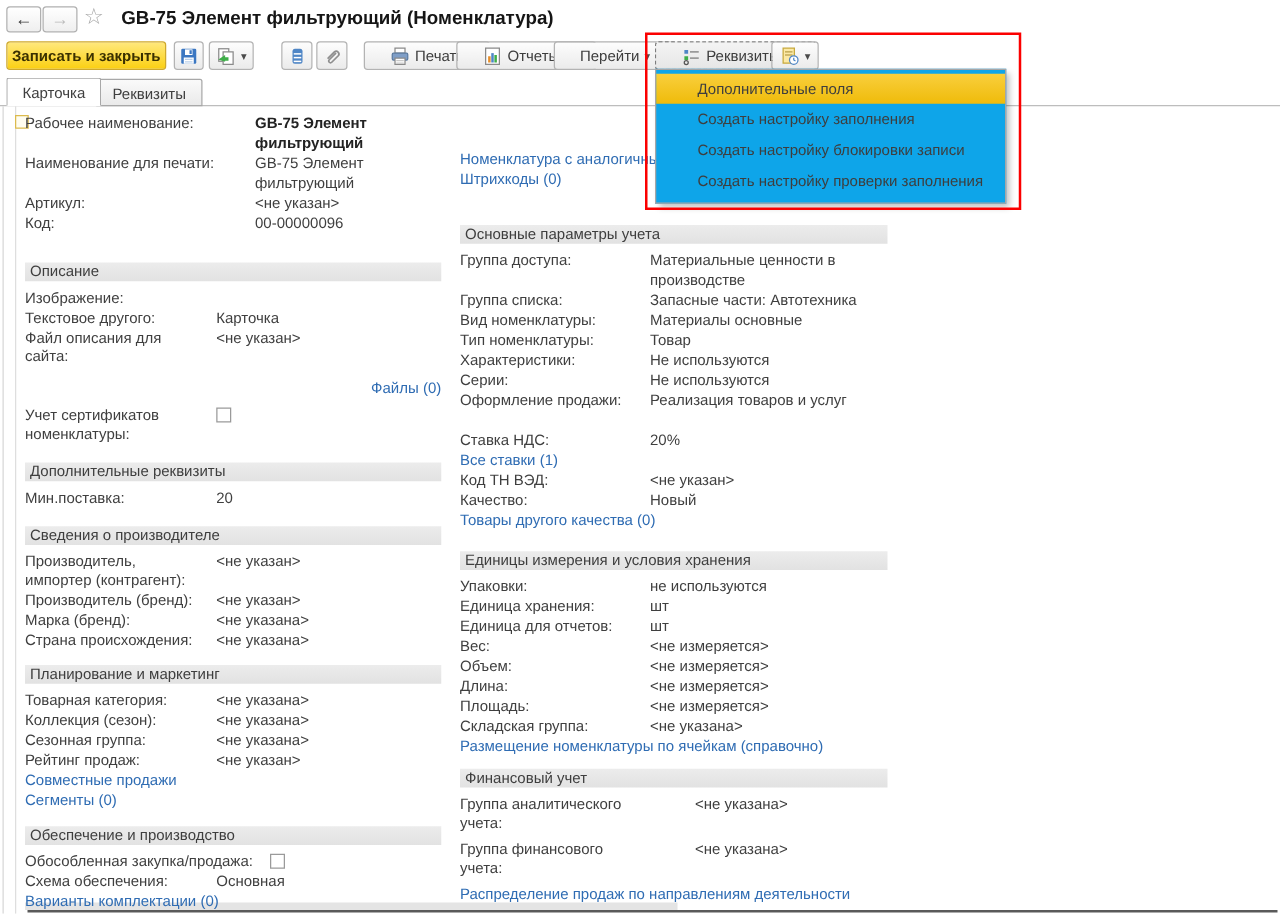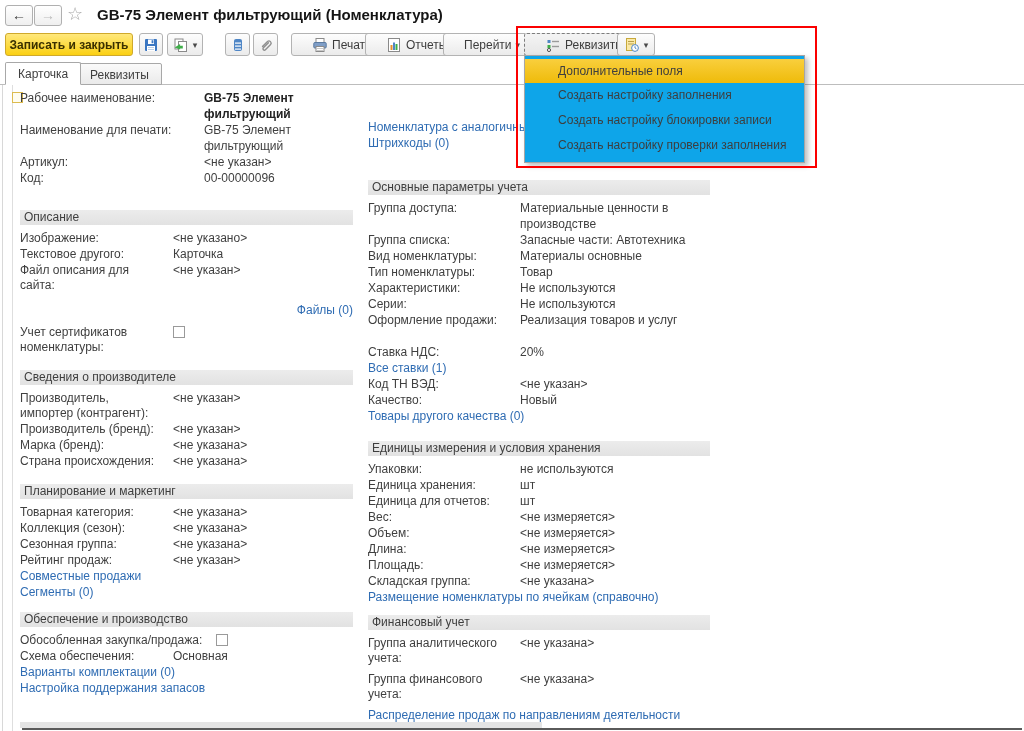--- a/index.html
+++ b/index.html
@@ -61,21 +61,21 @@
   #right-col .sec:nth-child(2){margin-top:29px;}
   #right-col .sec:nth-child(3){margin-top:16px;}
   #right-col .sec:nth-child(4){margin-top:17px;}
   #right-col .sec:nth-child(5){margin-top:10px;}
   #right-col .sec:nth-child(6){margin-top:10px;}
   #left-col .sec:nth-child(2){margin-top:24px;}
   #left-col .sec:nth-child(5){margin-top:12px;}
   #left-col .sec:nth-child(6){margin-top:13px;}
   #left-col .sec:nth-child(2) .rlink-row{margin-top:9px;justify-content:flex-end;}
   #left-col .sec:nth-child(2) .row:last-child{margin-top:6px;}
-  #right-col .sec:nth-child(5) .row{margin-bottom:5px;}
+  #right-col .sec:nth-child(5) .row{margin-bottom:5px;gap:36px;}
   .sec-title{height:15px;line-height:15px;background:linear-gradient(#ececec,#e2e2e2);
     padding:0 4px;margin-bottom:5px;color:#3e3e3e;}
   .row{display:flex;align-items:flex-start;min-height:16px;line-height:16px;}
   .flabel{flex:0 0 135px;padding-right:18px;line-height:15px;padding-top:1px;}
   #left-col .sec:first-child .flabel{flex-basis:166px;}
   #right-col .flabel{flex-basis:134px;}
   .flabel.auto{flex:0 0 auto;}
   .fvalue{flex:1;line-height:16px;}
   .fvalue.bold{font-weight:bold;color:#232323;}
   .rlink{color:#2f6cb3;cursor:pointer;}
@@ -219,36 +219,42 @@
       </div>
       <div class="row">
         <div class="flabel">Код:</div>
         <div class="fvalue">00-00000096</div>
       </div>
     </div>
     <div class="sec">
       <div class="sec-title">Описание</div>
       <div class="row">
         <div class="flabel">Изображение:</div>
-        <div class="fvalue">&lt;не указано&gt;</div>
       </div>
       <div class="row">
         <div class="flabel">Текстовое другого:</div>
         <div class="fvalue">Карточка</div>
       </div>
       <div class="row">
         <div class="flabel">Файл описания для сайта:</div>
         <div class="fvalue">&lt;не указан&gt;</div>
       </div>
       <div class="row rlink-row">
         <span class="rlink">Файлы (0)</span>
       </div>
       <div class="row">
         <div class="flabel">Учет сертификатов номенклатуры:</div>
         <span class="cb"></span>
+      </div>
+    </div>
+    <div class="sec">
+      <div class="sec-title">Дополнительные реквизиты</div>
+      <div class="row">
+        <div class="flabel">Мин.поставка:</div>
+        <div class="fvalue">20</div>
       </div>
     </div>
     <div class="sec">
       <div class="sec-title">Сведения о производителе</div>
       <div class="row">
         <div class="flabel">Производитель, импортер (контрагент):</div>
         <div class="fvalue">&lt;не указан&gt;</div>
       </div>
       <div class="row">
         <div class="flabel">Производитель (бренд):</div>

